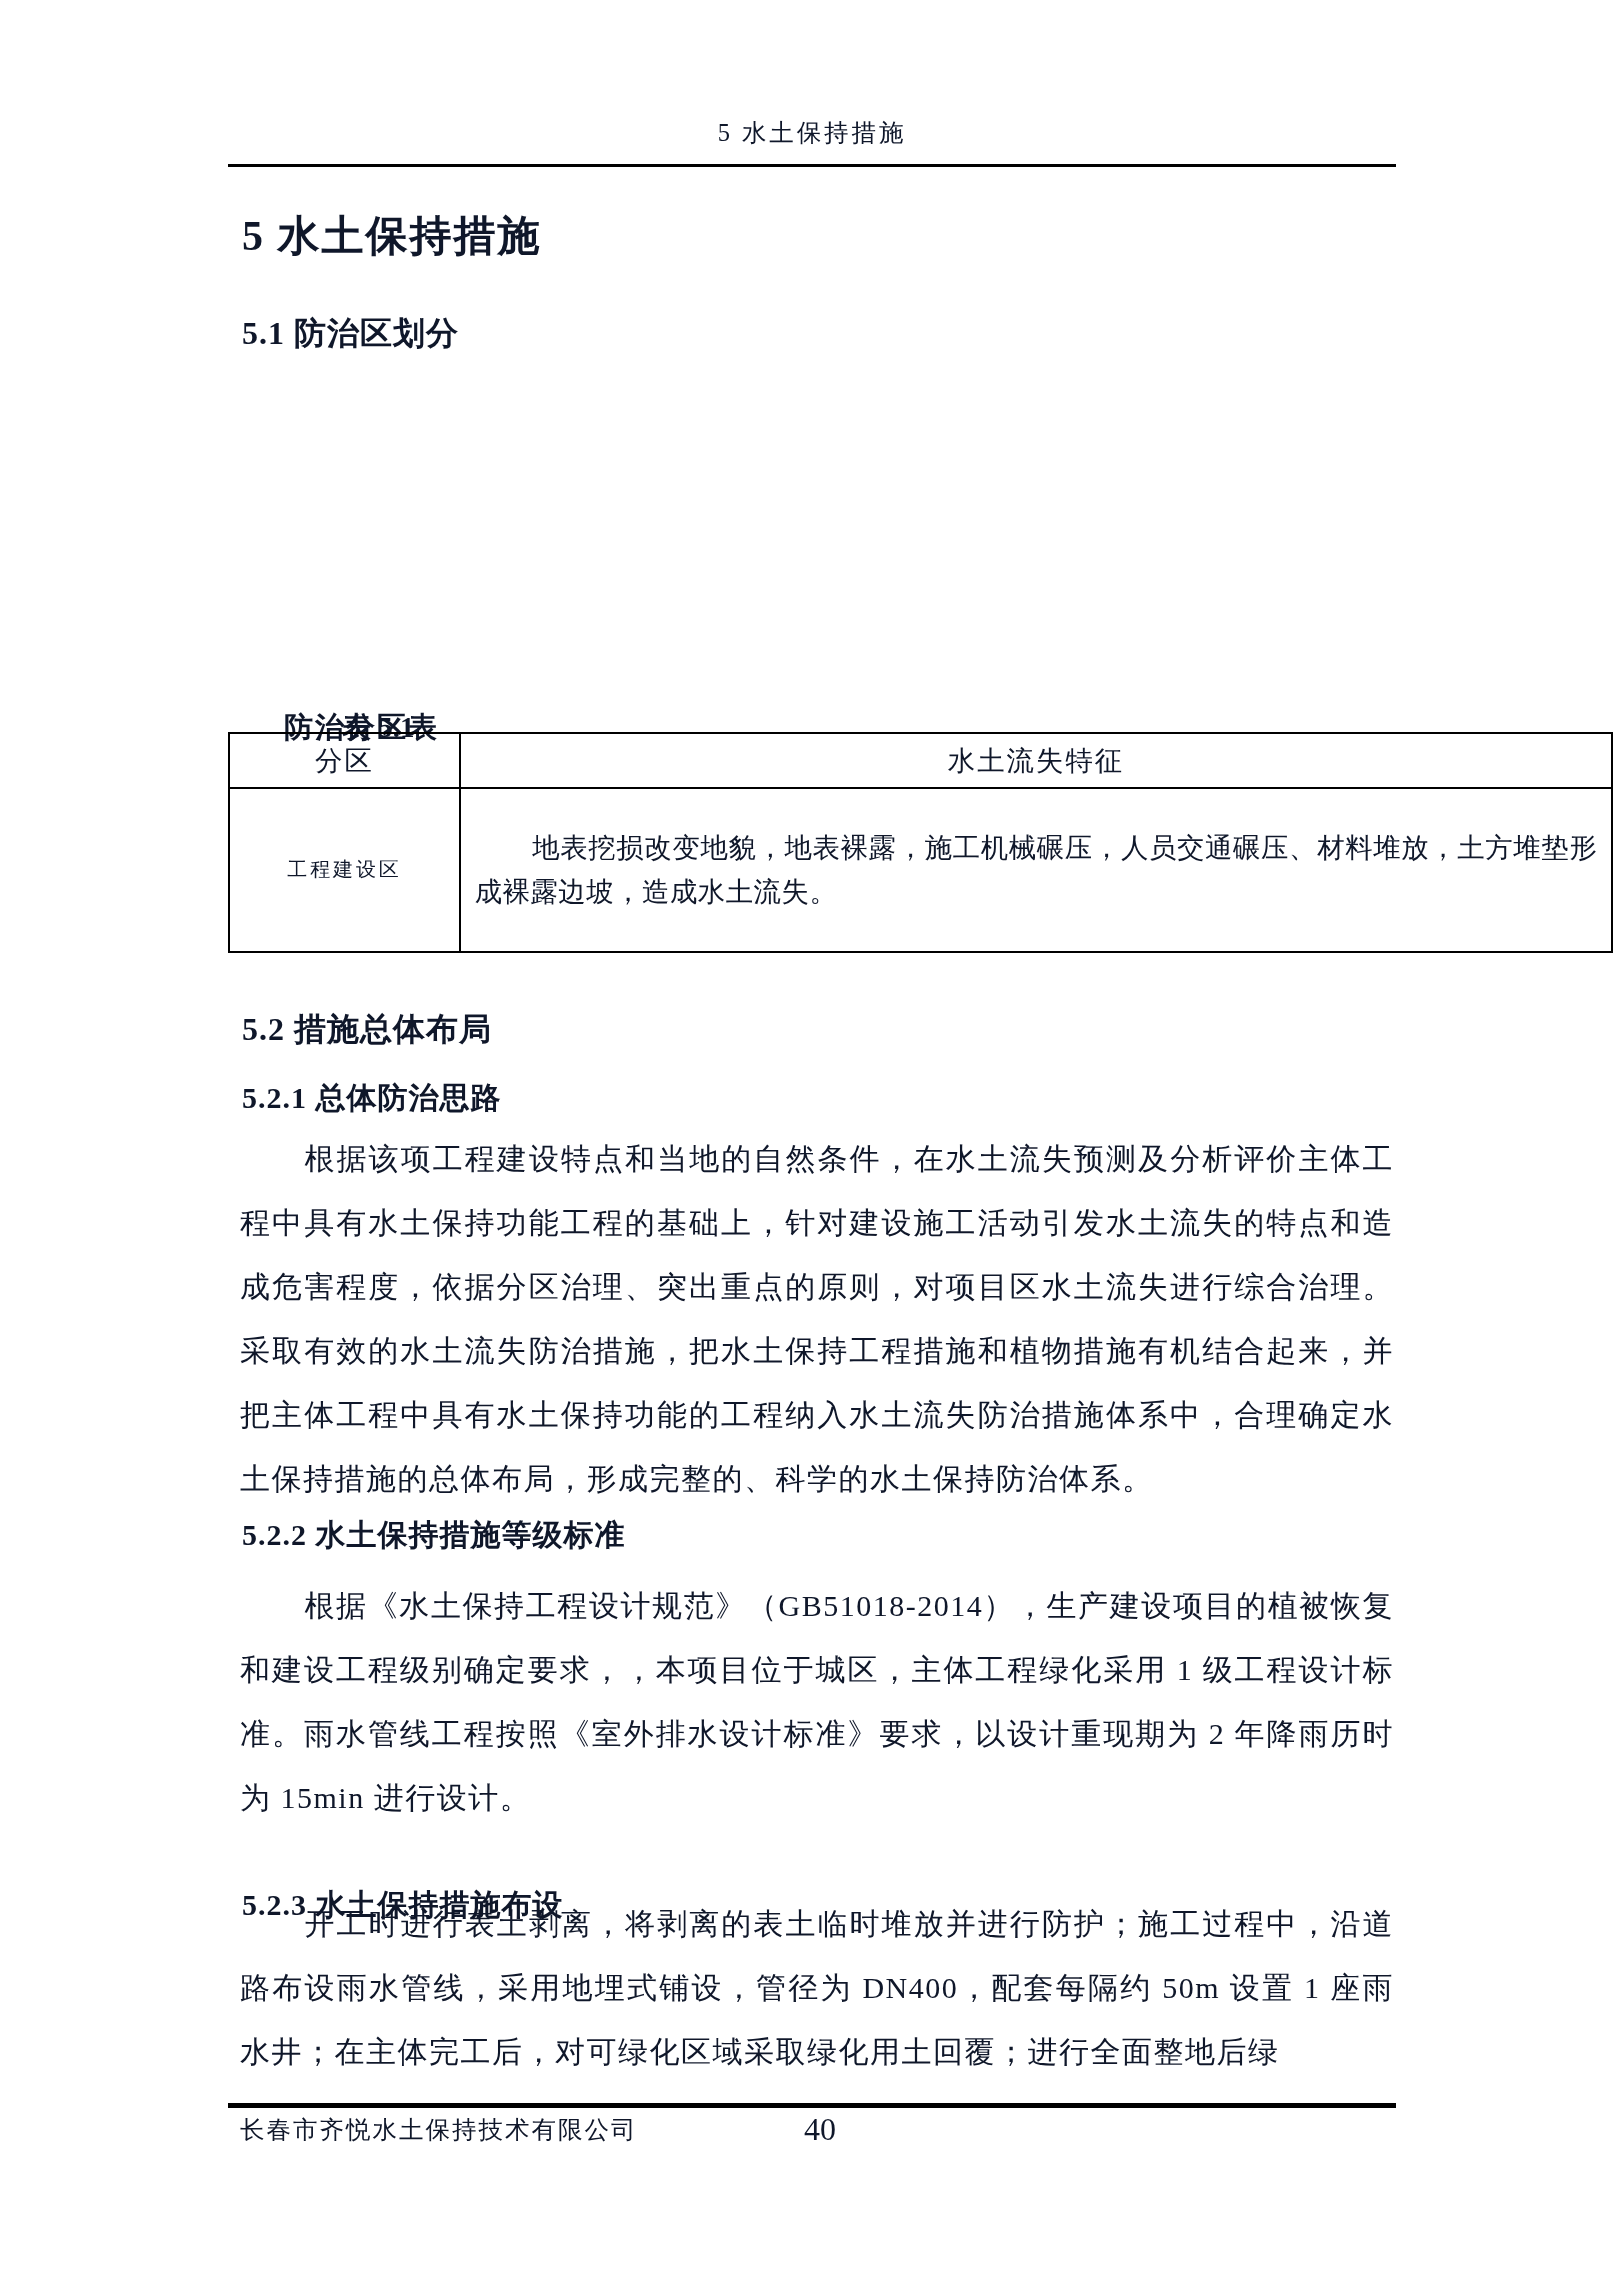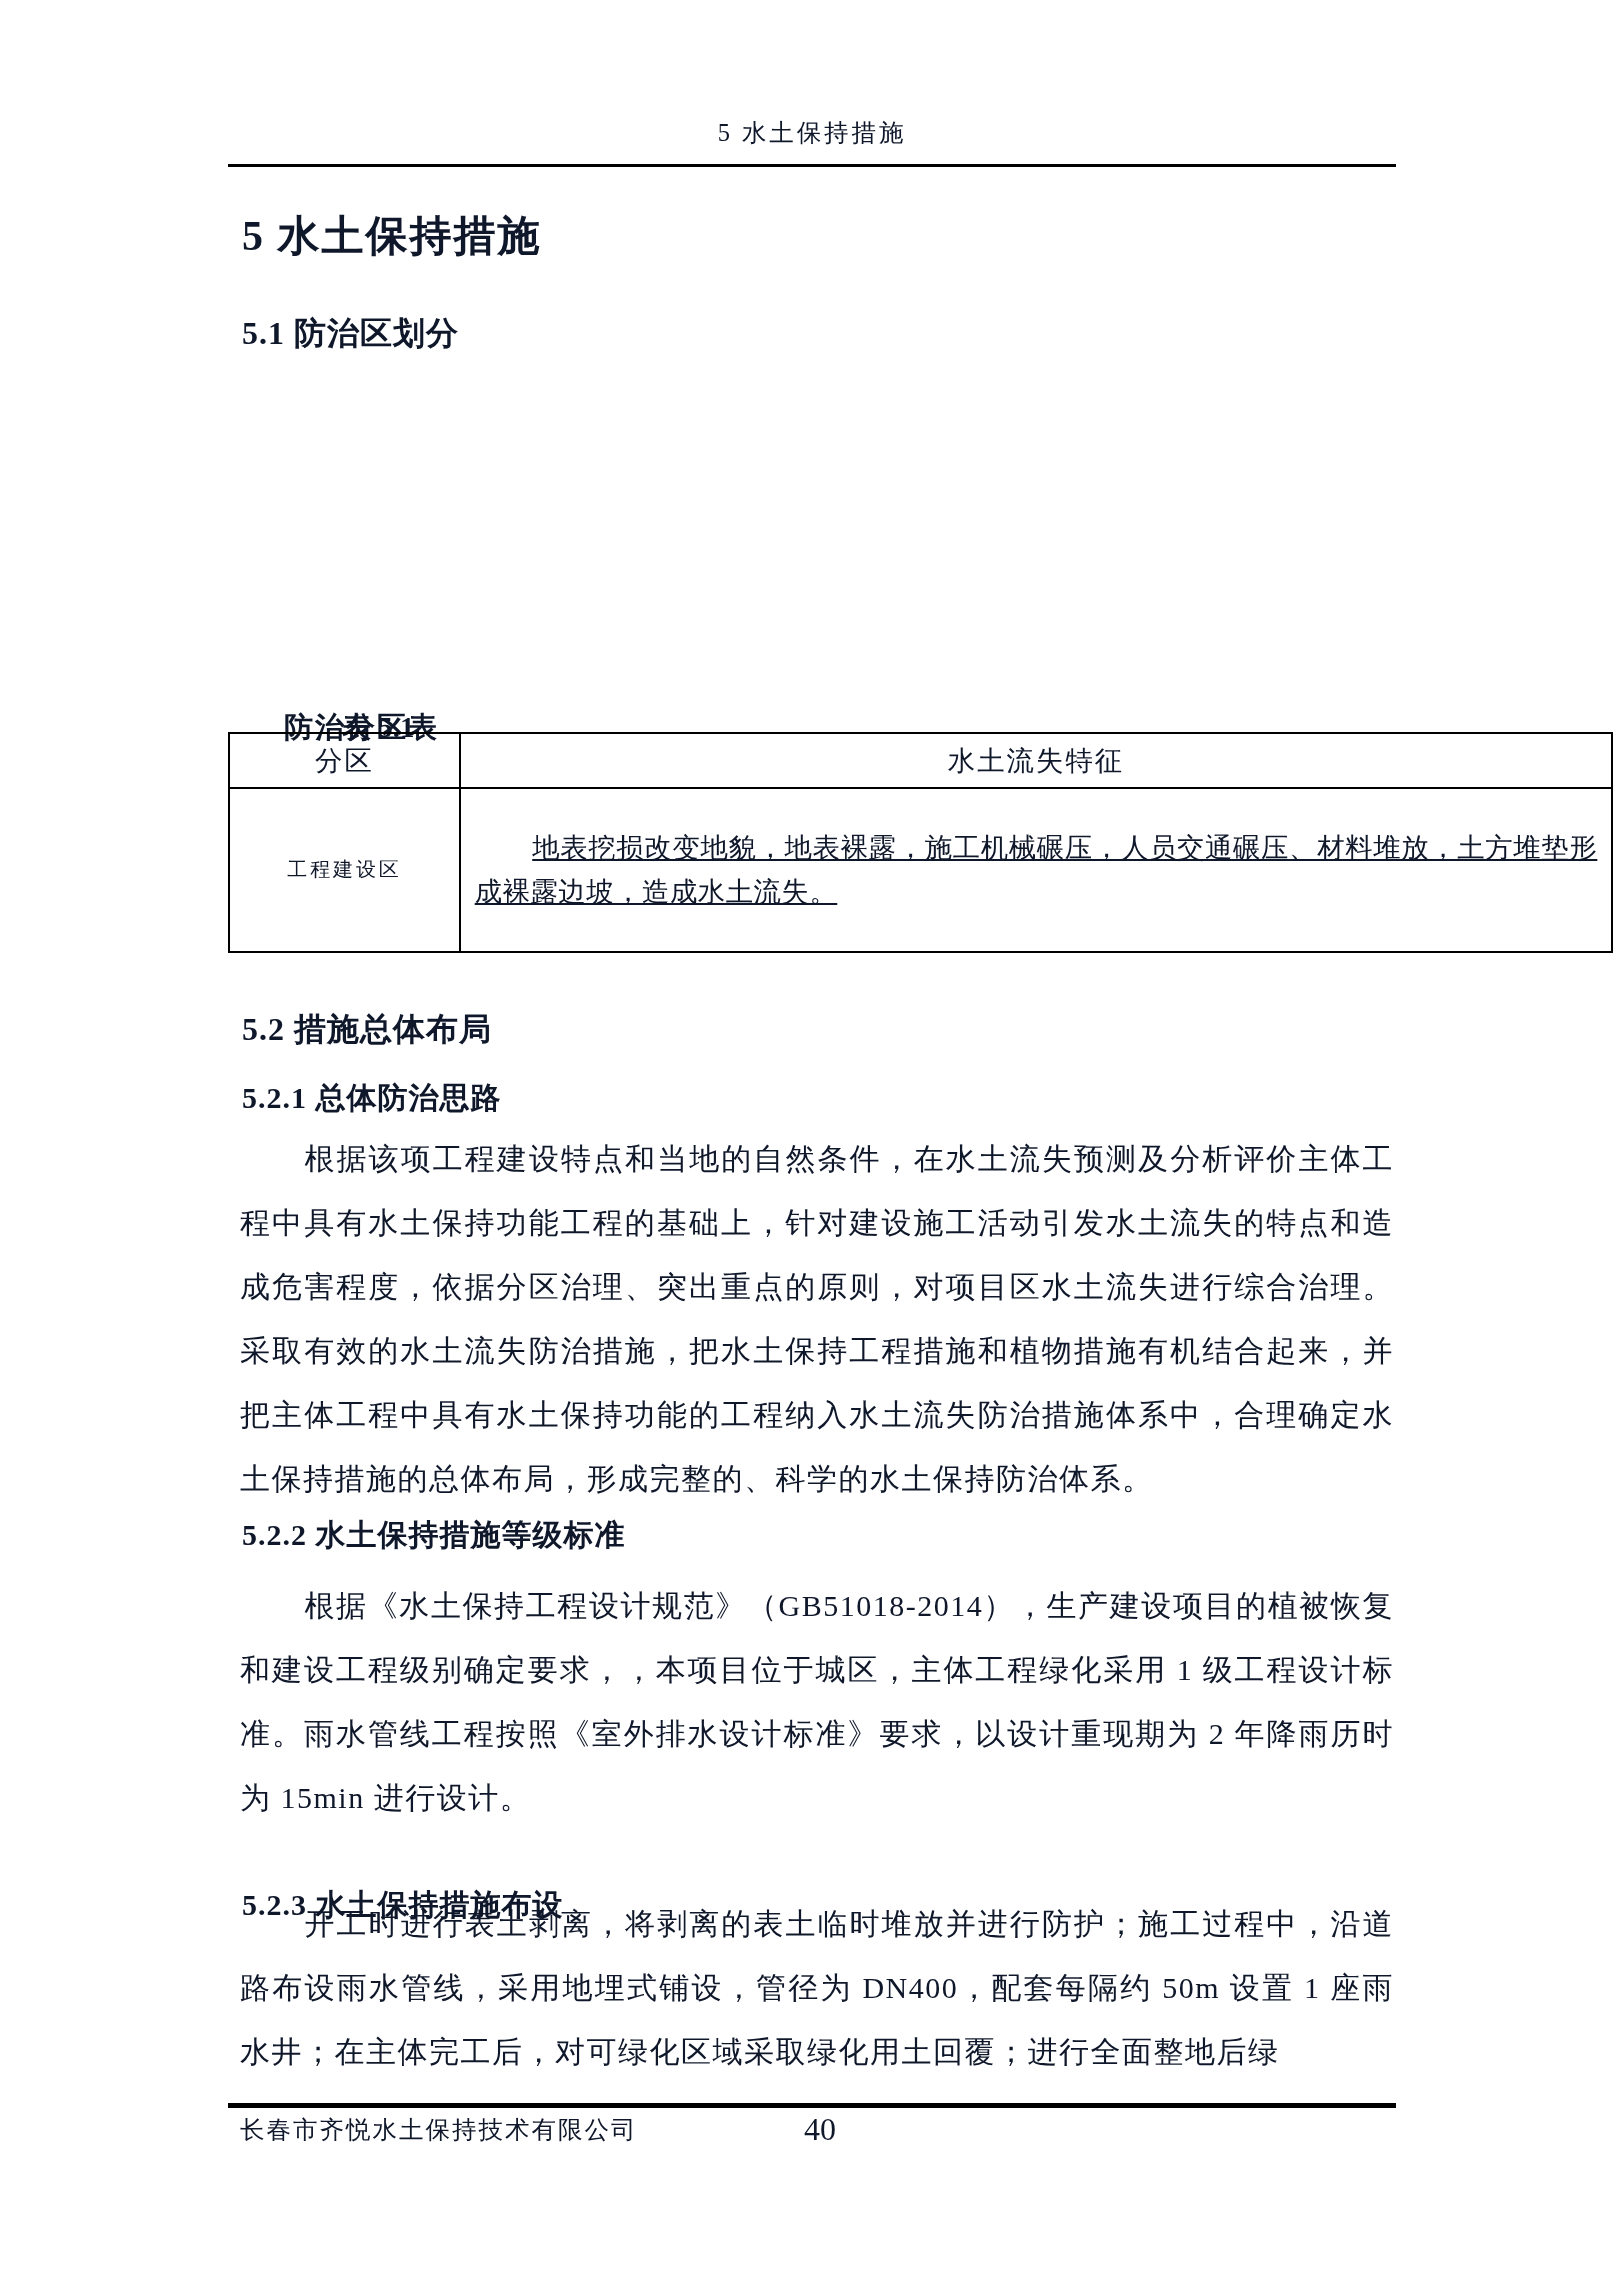--- a/index.html
+++ b/index.html
@@ -123,21 +123,20 @@
     text-align: center;
     font-size: 20px;
     letter-spacing: 2.9px;
   }
   .zoning-table .feature-cell {
     padding: 5.9px 13.7px;
     line-height: 44px;
     letter-spacing: 0.5px;
     text-align: justify;
     text-indent: 2.1em;
-    text-decoration: underline;
   }
   .footer-rule {
     position: absolute;
     top: 2103px;
     left: 228px;
     width: 1168px;
     height: 4.9px;
     background: #000000;
   }
   .footer-company {

